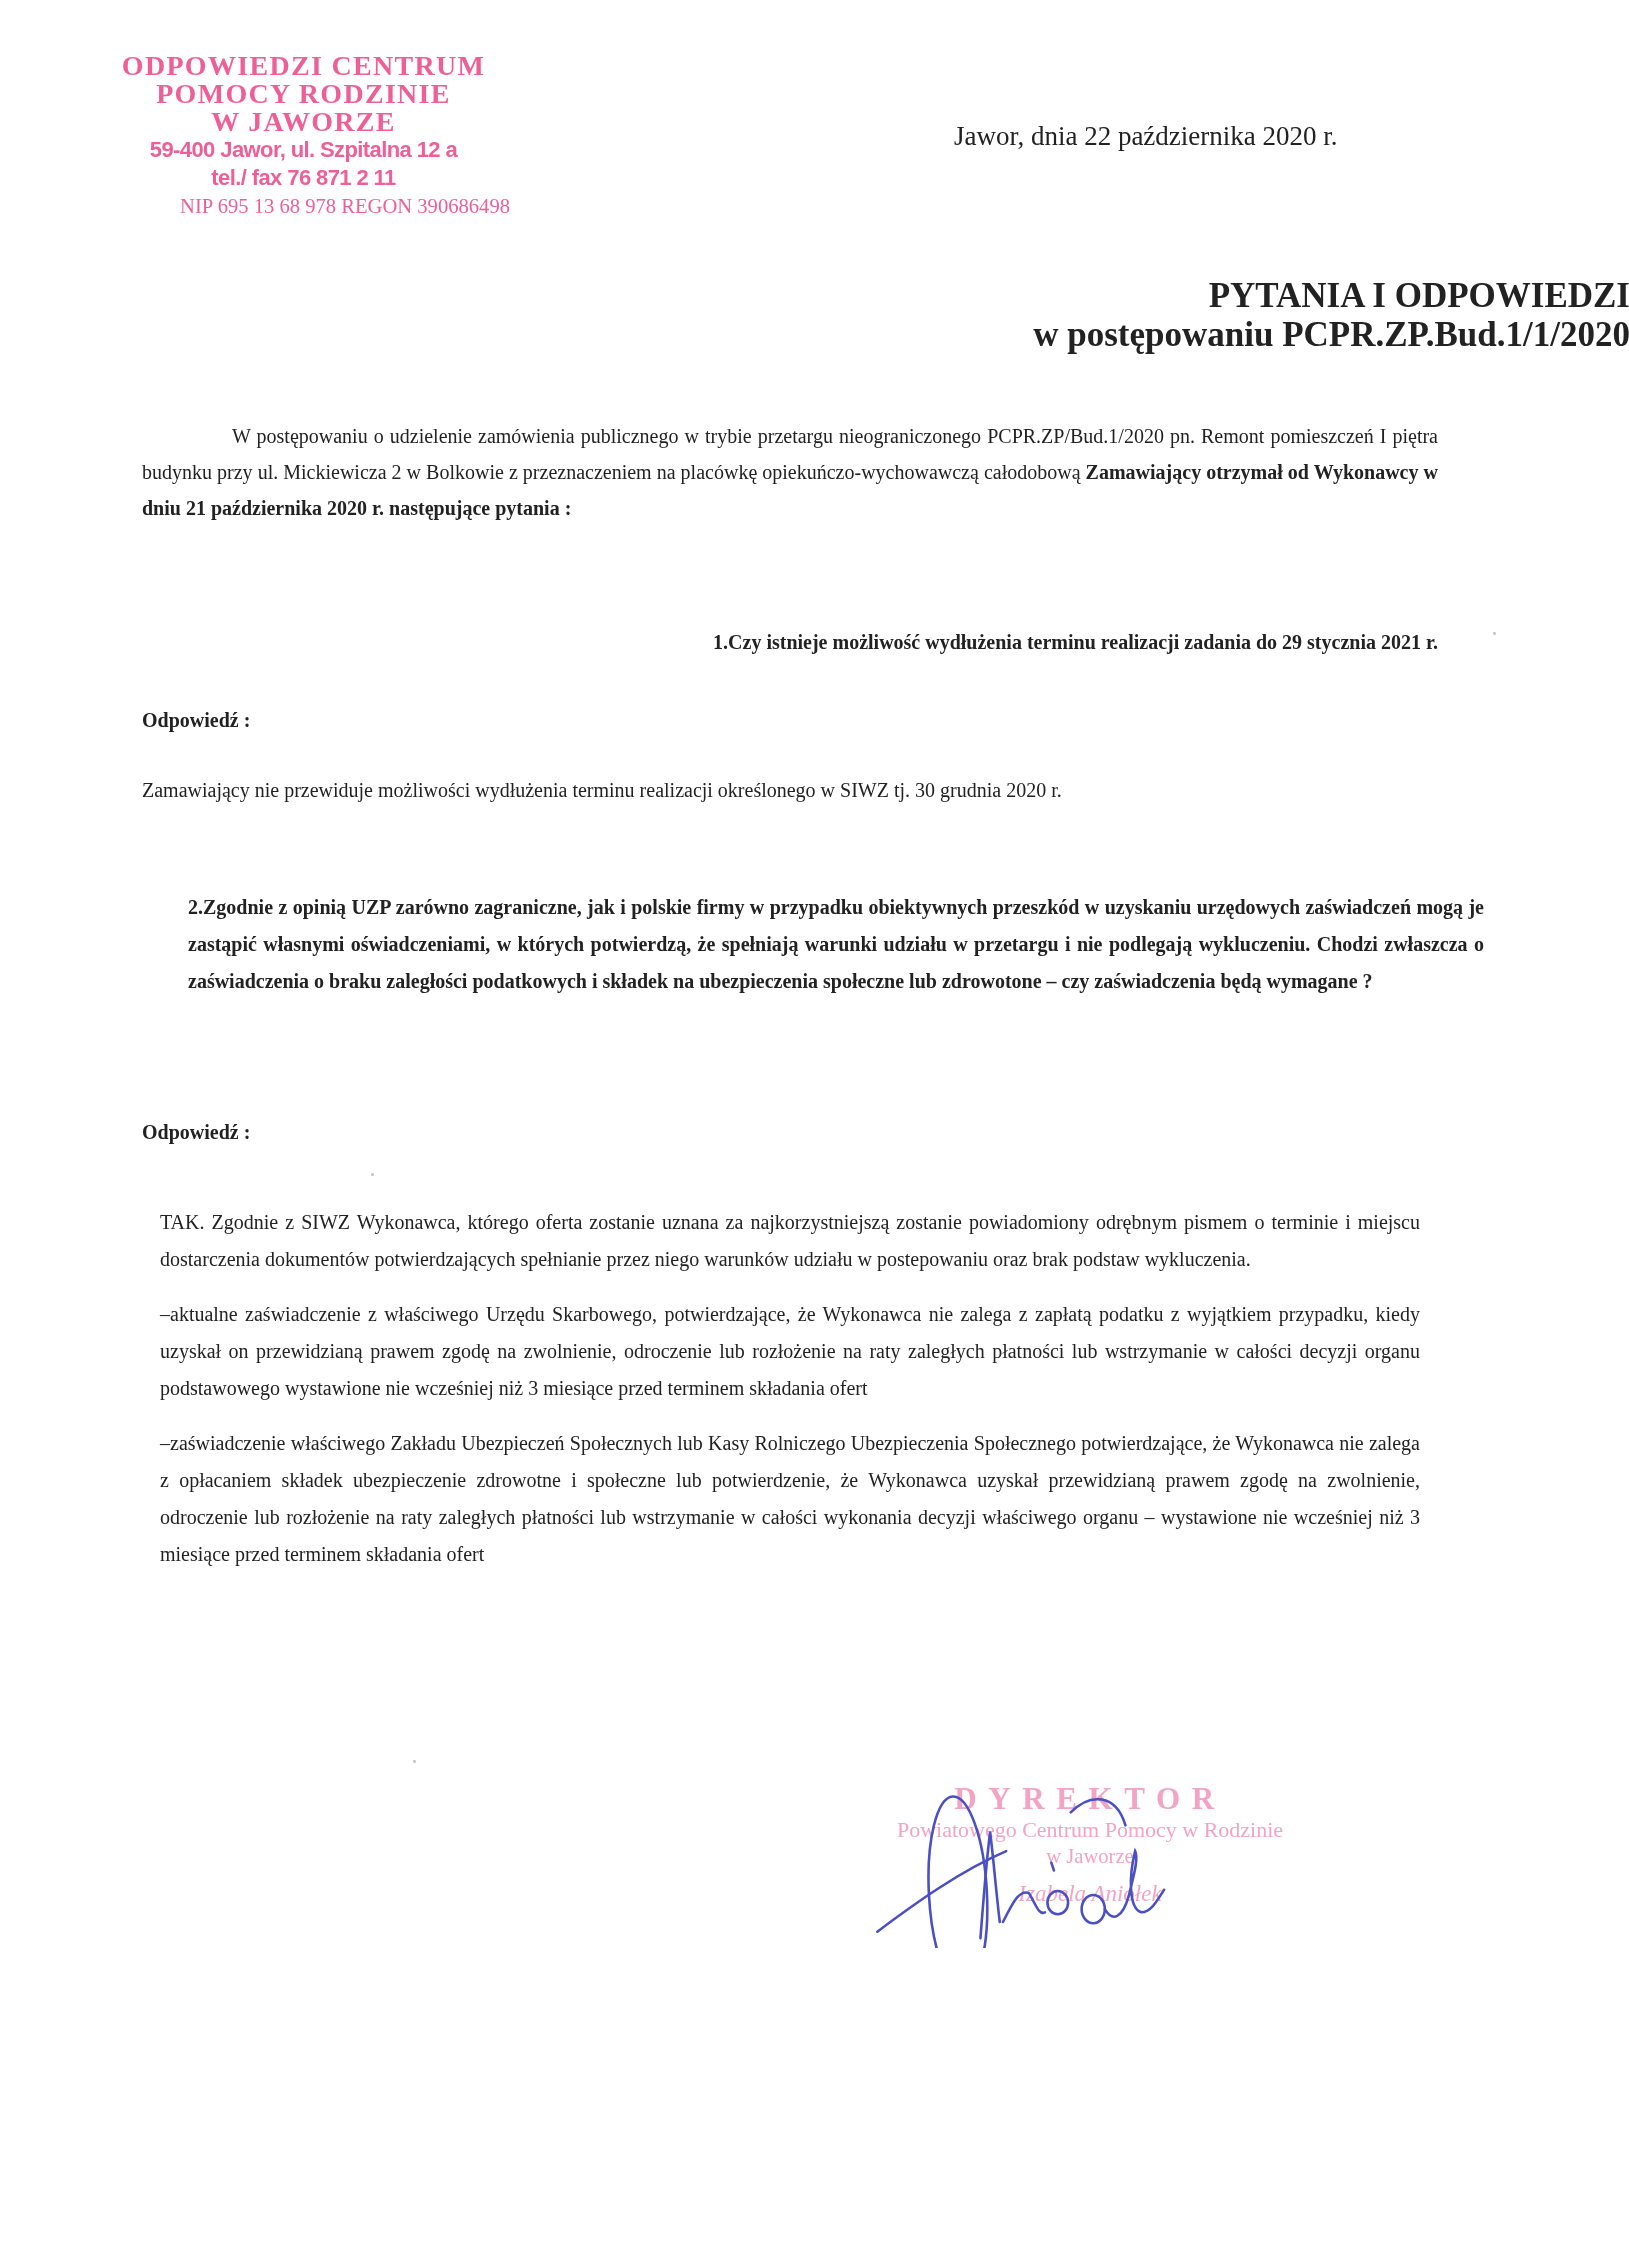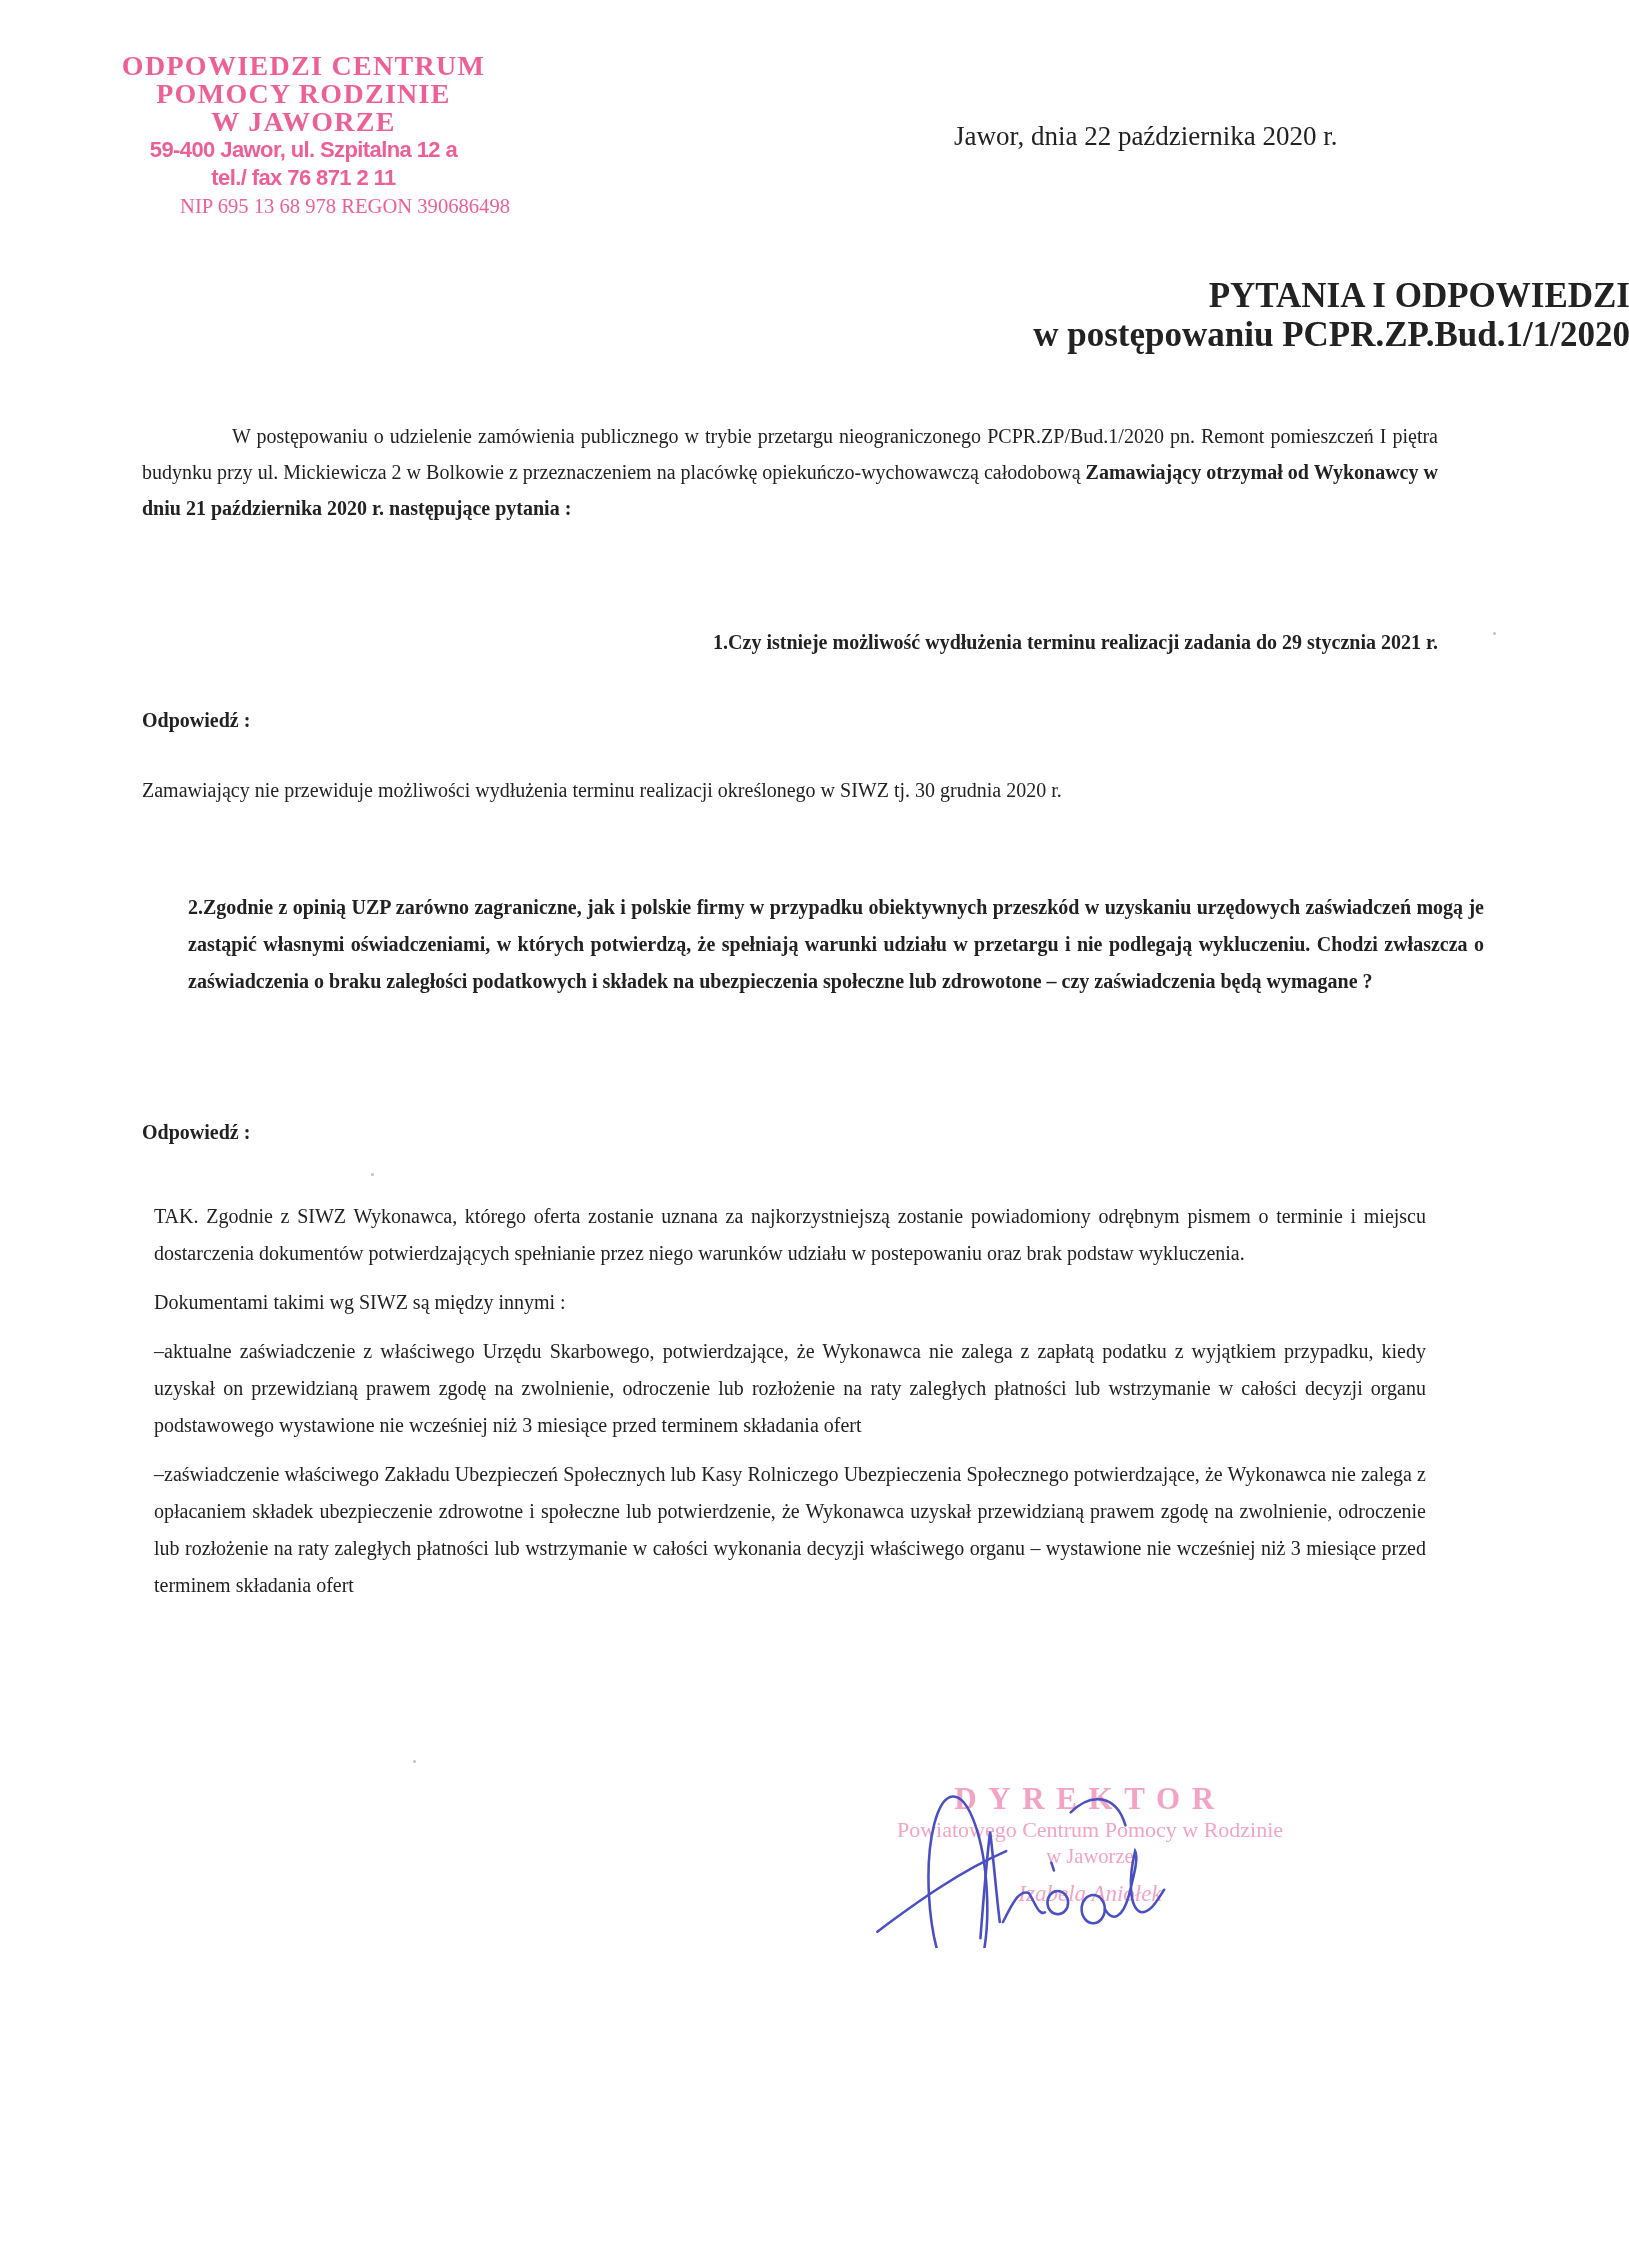--- a/index.html
+++ b/index.html
@@ -67,21 +67,21 @@
     }
     .justify { text-align: justify; text-align-last: left; }
     .intro { top: 418px; text-indent: 90px; }
     .bold { font-weight: bold; }
     .q1 { top: 624px; text-align: right; }
     .a1-label { top: 702px; }
     .a1 { top: 772px; }
     .q2 { top: 889px; line-height: 37px; margin-left: 46px; }
     .a2-label { top: 1114px; }
     .a2 { top: 1186px; line-height: 37px; }
-    .a2 p { margin: 12px; }
+    .a2 p { margin: 18px; }
     .sign-block {
       position: absolute;
       left: 858px;
       top: 1780px;
       width: 464px;
       height: 168px;
     }
     .sign-stamp {
       position: absolute; left: 0; top: 0; width: 464px;
       text-align: center; color: #f3a3c4;
@@ -121,21 +121,20 @@
 <div class="body justify intro"><span>W postępowaniu o udzielenie zamówienia publicznego w trybie przetargu nieograniczonego PCPR.ZP/Bud.1/2020 pn. Remont pomieszczeń I piętra budynku przy ul. Mickiewicza 2 w Bolkowie z przeznaczeniem na placówkę opiekuńczo-wychowawczą całodobową </span><span class="bold">Zamawiający otrzymał od Wykonawcy w dniu 21 października 2020 r. następujące pytania :</span></div>
 
 <div class="body bold q1"><span>1.</span><span>Czy istnieje możliwość wydłużenia terminu realizacji zadania do 29 stycznia 2021 r.</span></div>
 <div class="body bold a1-label">Odpowiedź :</div>
 <div class="body a1">Zamawiający nie przewiduje możliwości wydłużenia terminu realizacji określonego w SIWZ tj. 30 grudnia 2020 r.</div>
 
 <div class="body bold justify q2"><span>2.</span><span>Zgodnie z opinią UZP zarówno zagraniczne, jak i polskie firmy w przypadku obiektywnych przeszkód w uzyskaniu urzędowych zaświadczeń mogą je zastąpić własnymi oświadczeniami, w których potwierdzą, że spełniają warunki udziału w przetargu i nie podlegają wykluczeniu. Chodzi zwłaszcza o zaświadczenia o braku zaległości podatkowych i składek na ubezpieczenia społeczne lub zdrowotone – czy zaświadczenia będą wymagane ?</span></div>
 <div class="body bold a2-label">Odpowiedź :</div>
 <div class="body justify a2">
   <p>TAK. Zgodnie z SIWZ  Wykonawca, którego oferta zostanie uznana za najkorzystniejszą  zostanie powiadomiony odrębnym pismem o terminie i miejscu dostarczenia dokumentów potwierdzających spełnianie przez niego warunków udziału w postepowaniu oraz brak podstaw wykluczenia.</p>
-  <p>Dokumentami takimi wg SIWZ są między innymi :</p>
   <p>–aktualne zaświadczenie z właściwego Urzędu Skarbowego, potwierdzające, że Wykonawca nie zalega z zapłatą podatku z wyjątkiem przypadku, kiedy uzyskał on przewidzianą prawem zgodę na zwolnienie, odroczenie lub rozłożenie na raty zaległych płatności lub wstrzymanie w całości decyzji organu podstawowego wystawione nie wcześniej niż 3 miesiące przed terminem składania ofert</p>
   <p>–zaświadczenie właściwego Zakładu Ubezpieczeń Społecznych lub Kasy Rolniczego Ubezpieczenia Społecznego potwierdzające,  że Wykonawca nie zalega z opłacaniem składek ubezpieczenie zdrowotne i społeczne lub potwierdzenie, że Wykonawca uzyskał przewidzianą prawem zgodę na zwolnienie, odroczenie lub rozłożenie na raty zaległych płatności lub wstrzymanie w całości wykonania decyzji właściwego organu – wystawione nie wcześniej niż 3 miesiące przed terminem składania ofert</p>
 </div>
 
 <div class="sign-block">
   <div class="sign-stamp">
     <div class="dyr">DYREKTOR</div>
     <div class="inst">Powiatowego Centrum Pomocy w Rodzinie</div>
     <div class="town">w Jaworze</div>
     <div class="name">Izabela Aniołek</div>

